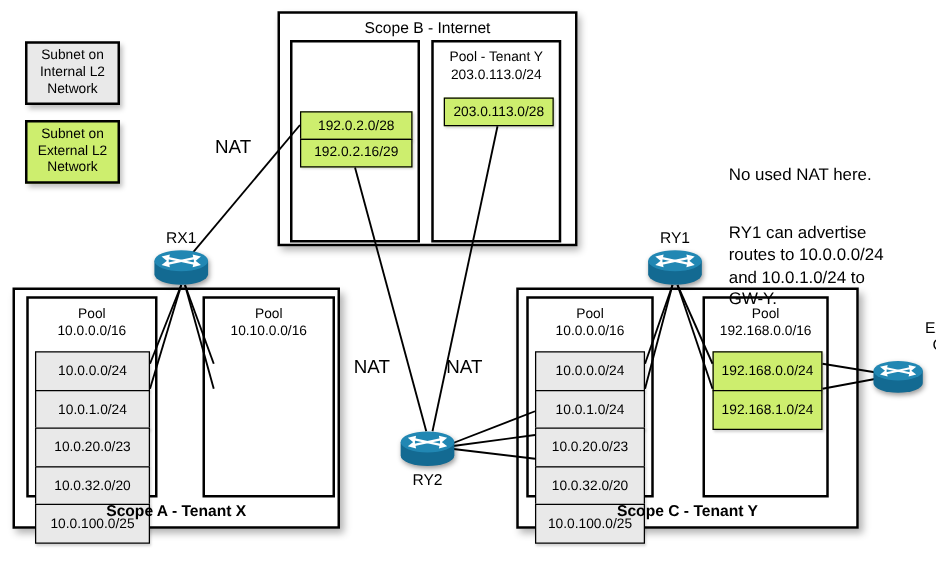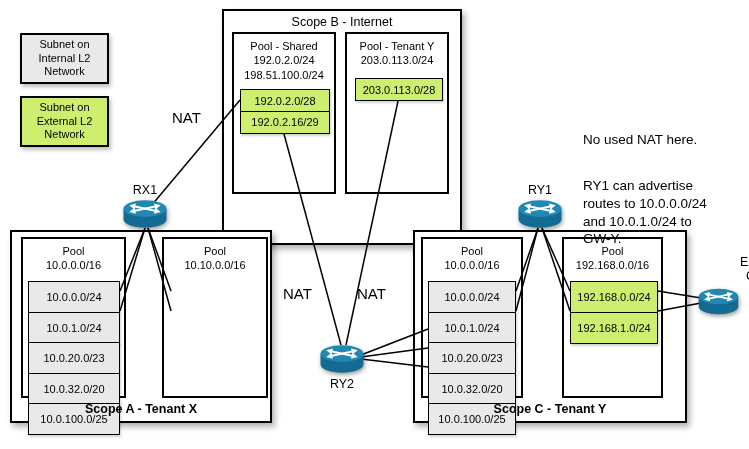--- a/index.html
+++ b/index.html
@@ -6,34 +6,34 @@
   #canvas{
     position:relative;width:749px;height:449px;background:#ffffff;
     font-family:"Liberation Sans", sans-serif;color:#000;overflow:hidden;
   }
   .ml{white-space:pre-line;}
   .abs{position:absolute;}
   .ctr{display:flex;align-items:center;justify-content:center;text-align:center;}
 
   
   .legend-box{
-    position:absolute;left:20px;width:89px;height:51px;
+    position:absolute;left:20px;width:76px;height:51px;
     border:2px solid #000;box-sizing:border-box;
     font-size:11px;line-height:1.25;
     box-shadow:2px 3px 4px rgba(0,0,0,.25);
   }
   #legend-internal{top:33px;background:var(--internal-fill);}
   #legend-external{top:96px;background:var(--external-fill);}
 
   
   .scope{
     position:absolute;border:2px solid #000;background:#fff;box-sizing:border-box;
     box-shadow:3px 4px 6px rgba(0,0,0,.30);
   }
-  #scope-b{left:222px;top:9px;width:240px;height:236px;padding-left:44px;}
+  #scope-b{left:222px;top:9px;width:240px;height:188px;padding-left:44px;}
   #scope-a{left:10px;top:230px;width:262px;height:193px;}
   #scope-c{left:413px;top:230px;width:274px;height:193px;}
   .scope-title-top{position:absolute;top:4px;left:0;width:100%;text-align:center;font-size:12.5px;}
   .scope-title-bottom{position:absolute;bottom:5px;left:0;width:100%;text-align:center;font-size:12.5px;font-weight:bold;}
 
   
   .pool{
     position:absolute;border:2px solid #000;background:#fff;box-sizing:border-box;
   }
   .pool-title{position:absolute;top:5px;left:0;width:100%;text-align:center;font-size:11px;line-height:1.3;}
@@ -99,23 +99,20 @@
   <div id="legend-internal" class="legend-box ctr ml">Subnet on
 Internal L2
 Network</div>
   <div id="legend-external" class="legend-box ctr ml">Subnet on
 External L2
 Network</div>
 
   <div id="scope-b" class="scope">
     <div class="scope-title-top">Scope B - Internet</div>
     <div id="pool-shared" class="pool">
-      <div class="pool-title ml">Pool - Shared
-192.0.2.0/24
-198.51.100.0/24</div>
       <div class="stack" style="left:6px;top:55px;width:90px;">
         <div class="subnet external h23">192.0.2.0/28</div>
         <div class="subnet external h23">192.0.2.16/29</div>
       </div>
     </div>
     <div id="pool-btenant" class="pool">
       <div class="pool-title ml">Pool - Tenant Y
 203.0.113.0/24</div>
       <div class="stack" style="left:8px;top:44px;width:88px;">
         <div class="subnet external h23">203.0.113.0/28</div>

